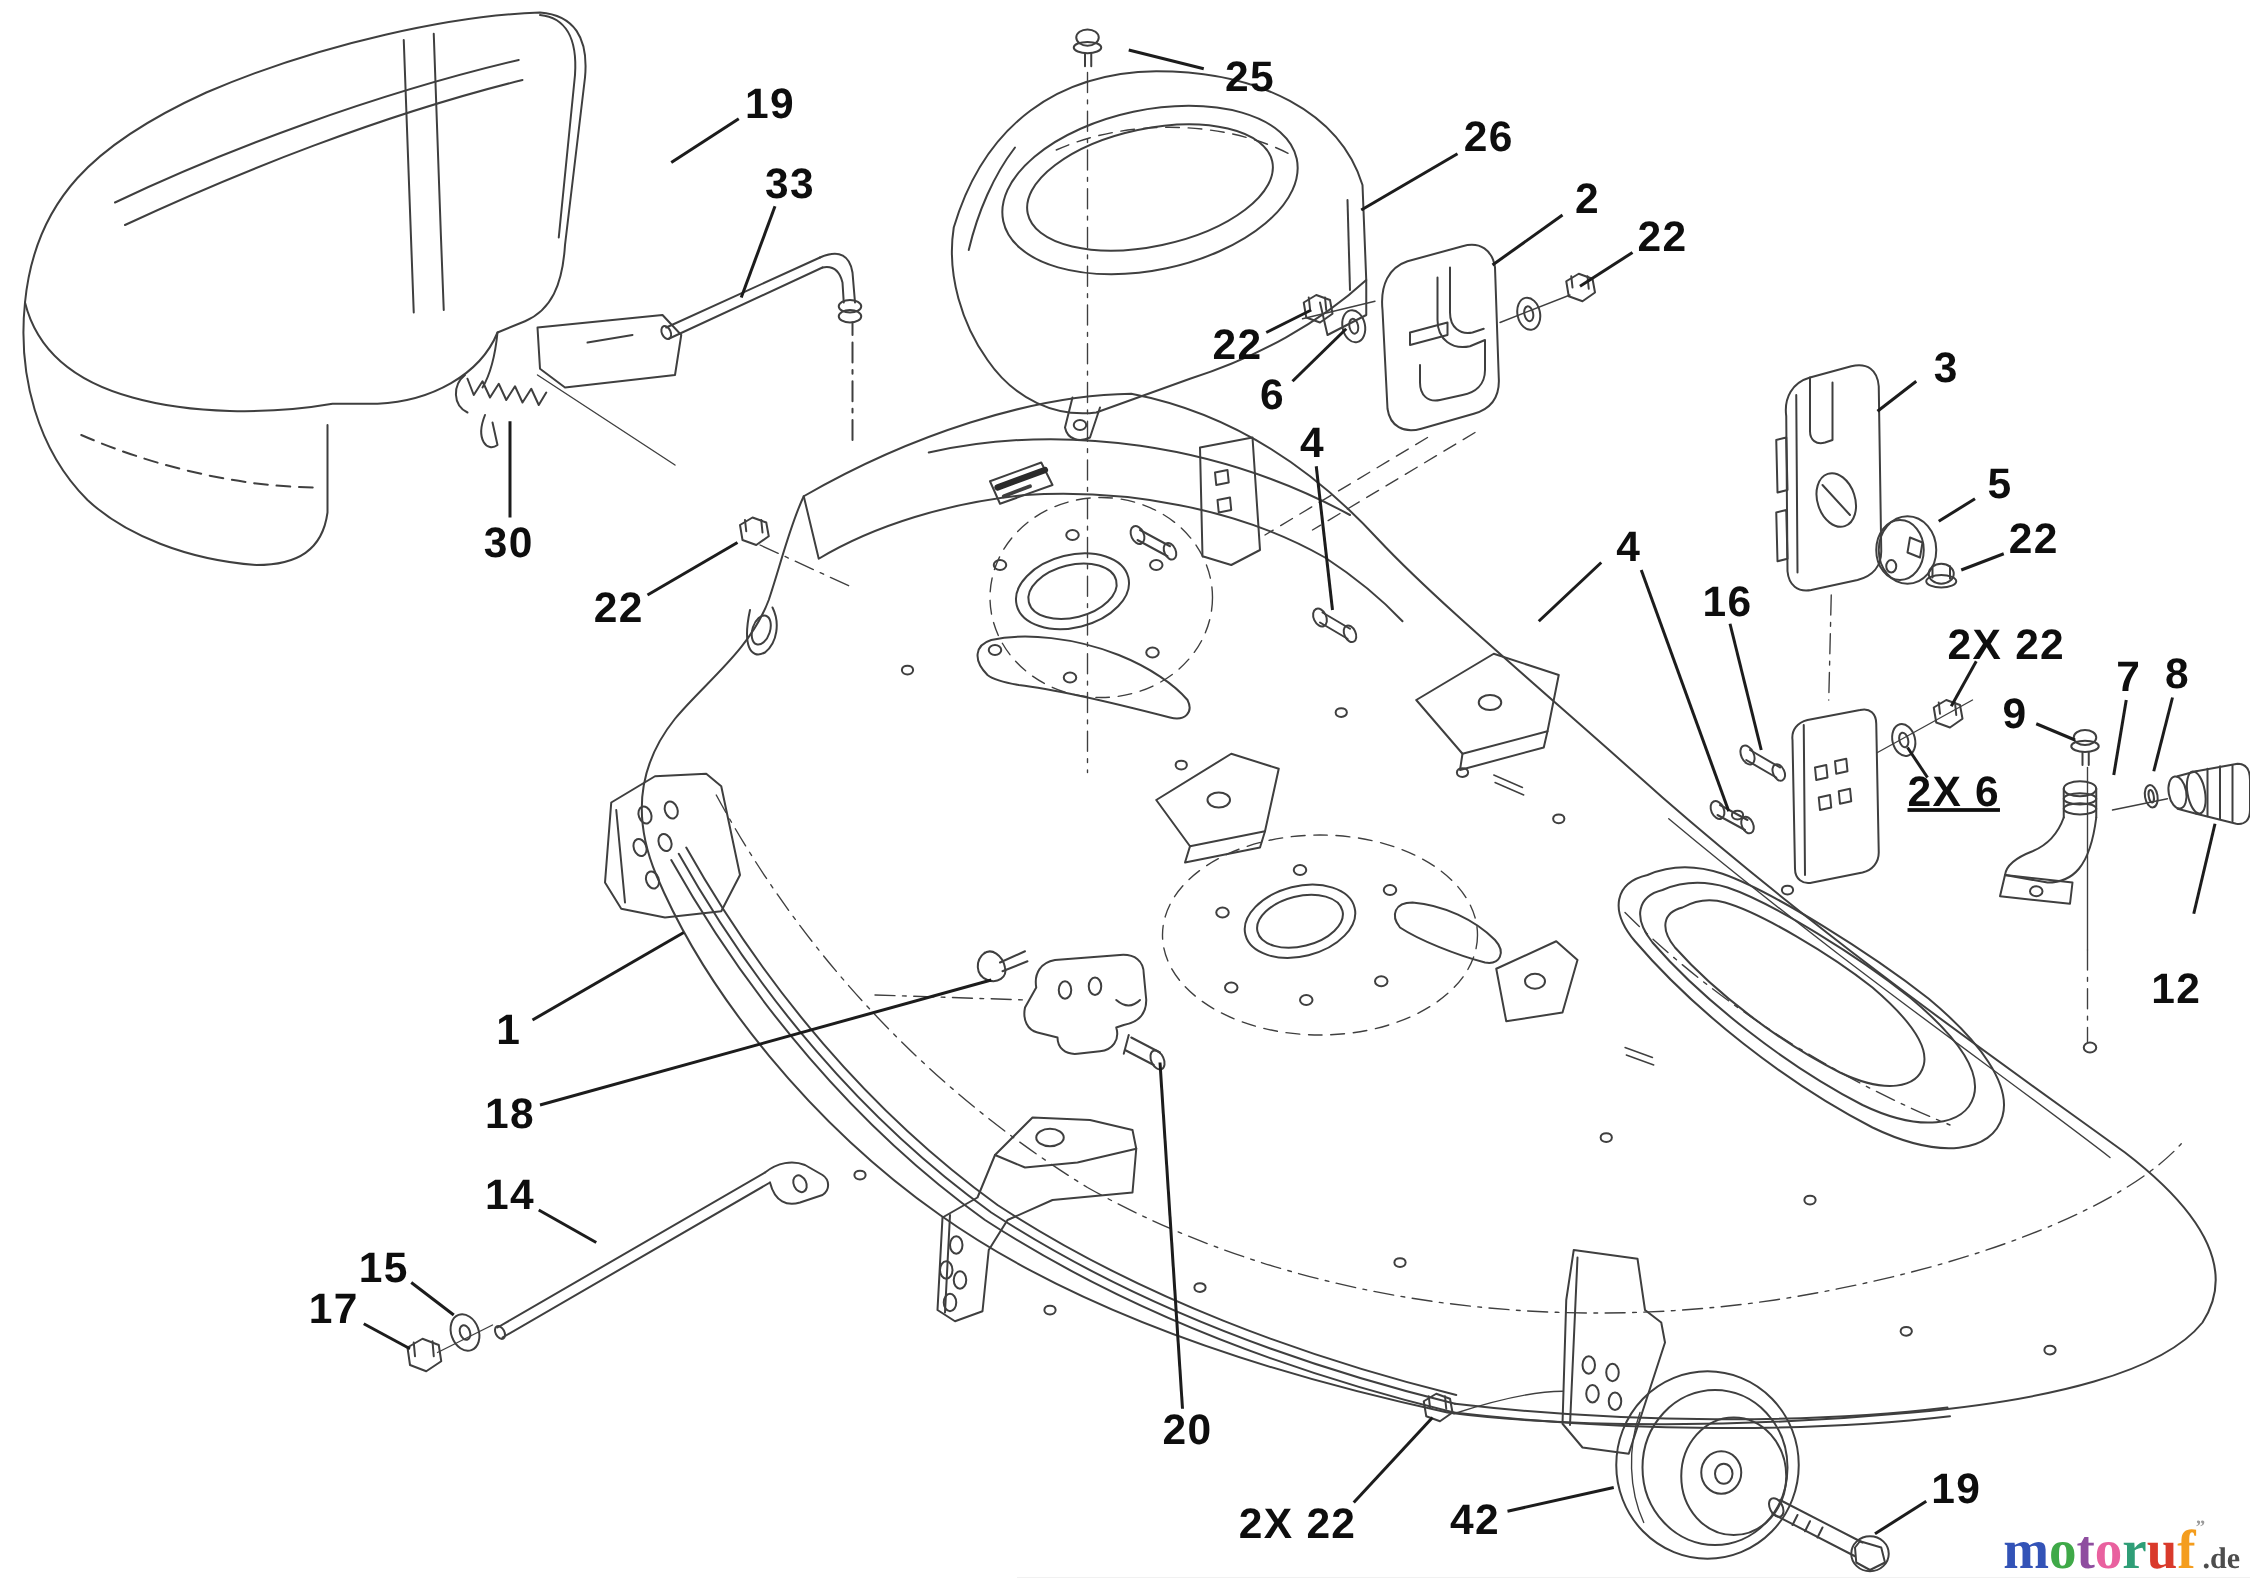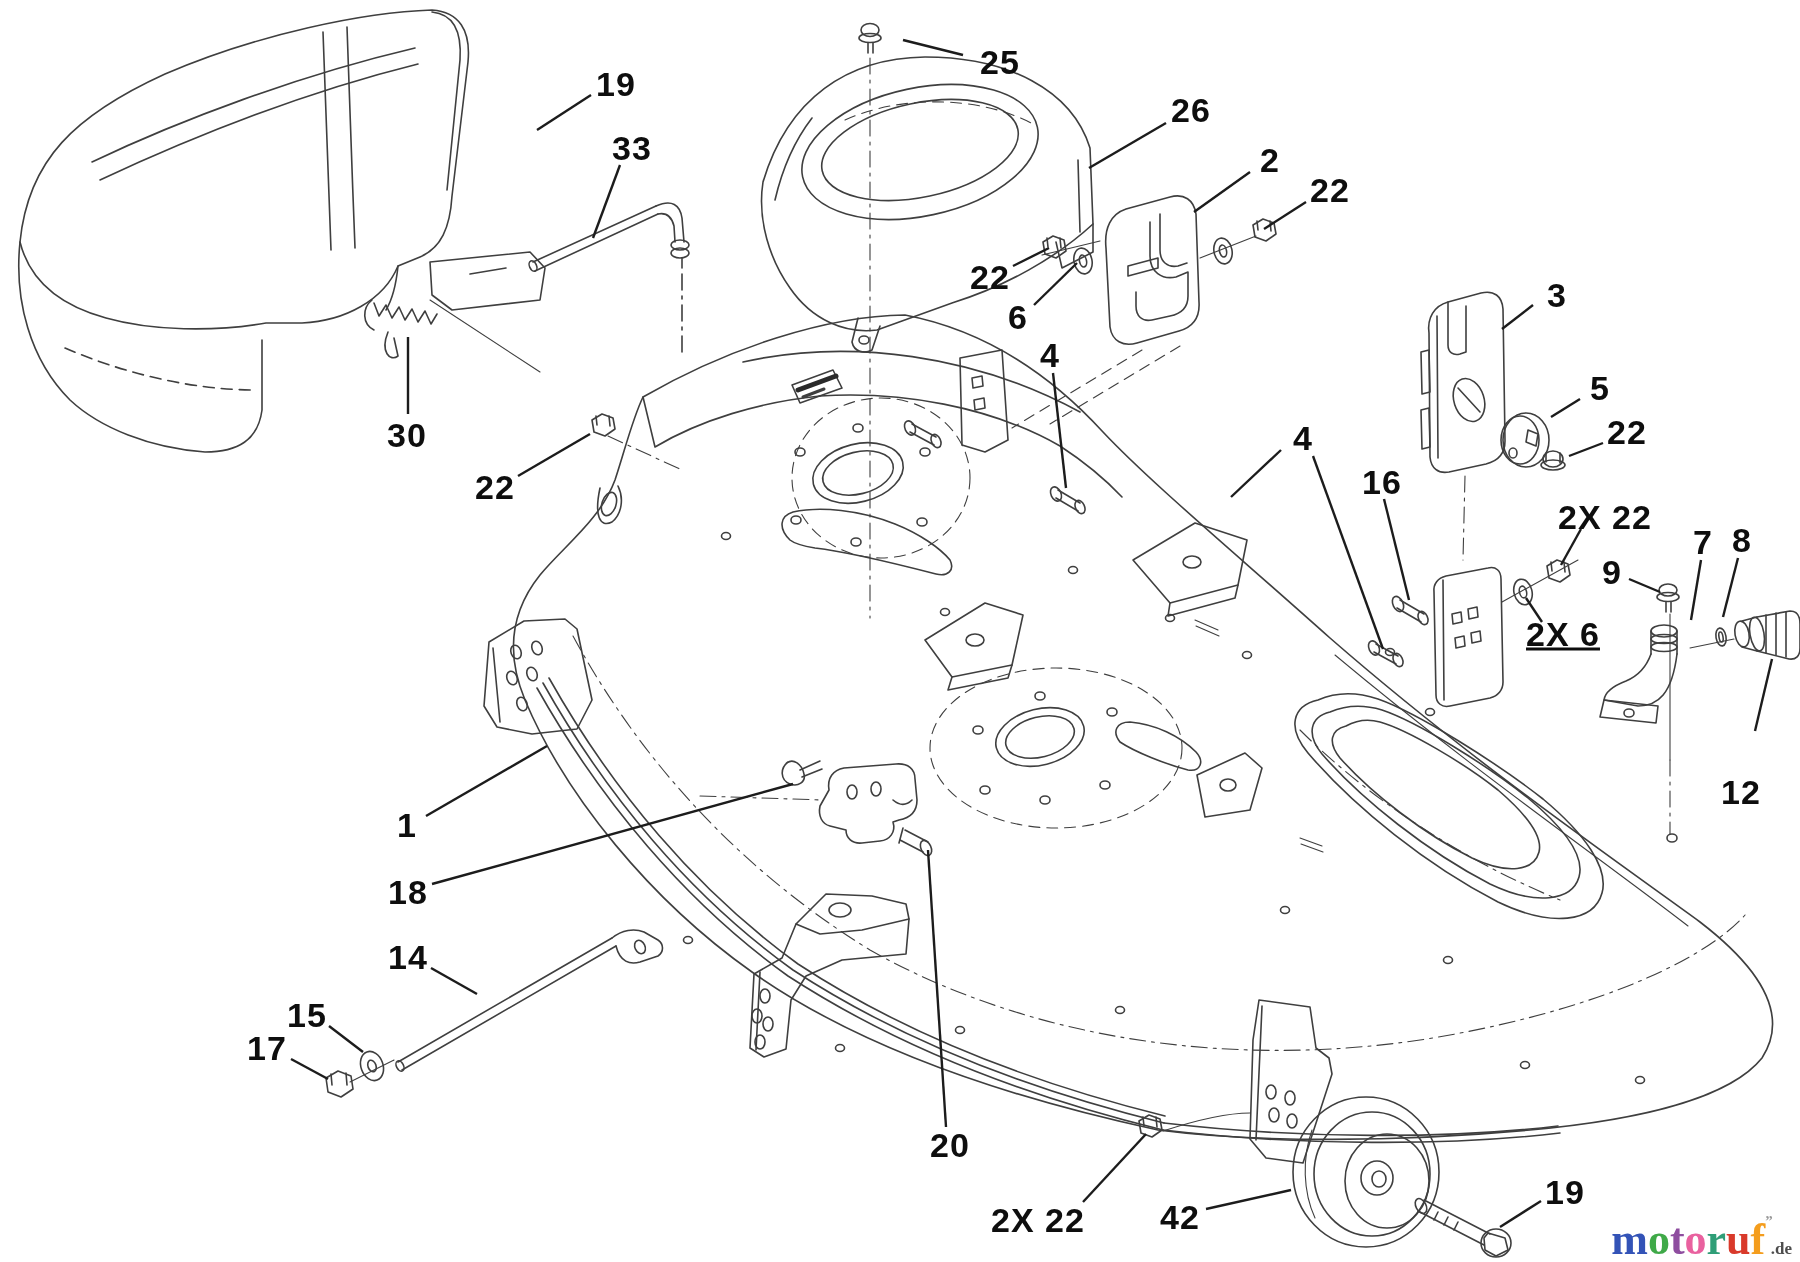--- a/index.html
+++ b/index.html
@@ -18,21 +18,21 @@
     position:absolute;transform:translate(-50%,-50%);
     font-weight:700;font-size:34px;color:#0e0e0e;letter-spacing:1px;
     white-space:nowrap;user-select:none;
   }
   .logo{
     position:absolute;right:8px;bottom:0px;
     font-family:"Liberation Serif", serif;font-weight:700;font-size:44px;
     line-height:1;white-space:nowrap;
   }
   .logo .tick{font-size:15px;vertical-align:28px;letter-spacing:-2px;}
-  .logo .suffix{font-size:17px;font-weight:700;}
+  .logo .suffix{font-size:24px;font-weight:700;}
 </style>
 </head>
 <body>
 
 <div class="stage">
 
   <div class="art-layer">
   <svg width="1800" height="1262" viewBox="0 0 1800 1262" xmlns="http://www.w3.org/2000/svg">
 
     <g class="art">

